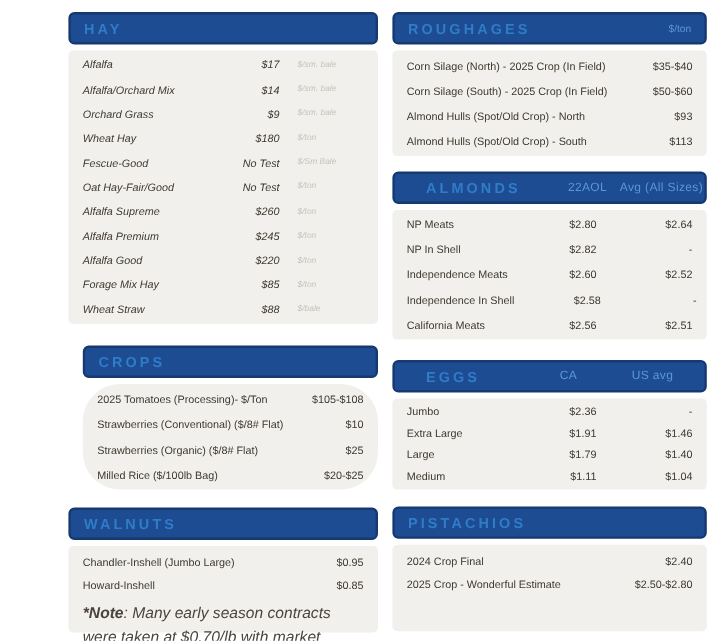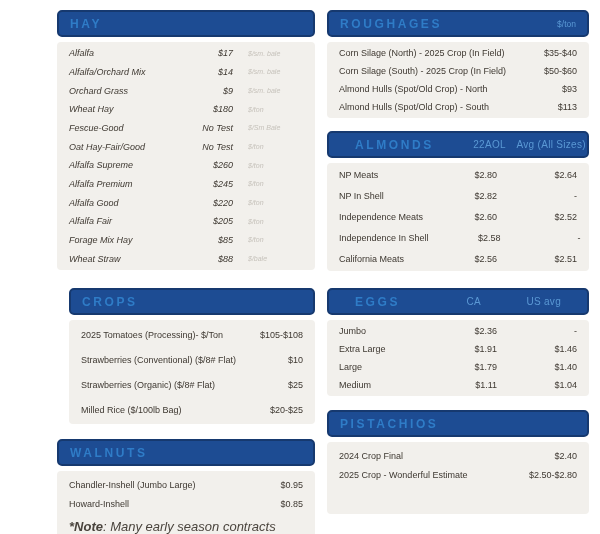--- a/index.html
+++ b/index.html
@@ -29,23 +29,23 @@
   .g-hay .val{text-align:right;}
   .g-hay .unit{color:#c6c2bb;font-size:7px;padding-left:15px;white-space:nowrap;}
   .g-two .name{flex:1;}
   .g-two .val{text-align:right;white-space:nowrap;}
   .g-three{display:grid;grid-template-columns:1fr 72px 80px;align-items:center;}
   .g-three .val{text-align:right;}
   .name{white-space:nowrap;}
 
   
   #hay-body{height:228px;font-style:italic;}
-  #roughages-body{height:76px;padding-left:12px;}
+  #roughages-body{height:88px;padding-left:12px;}
   #almonds-body{height:108px;}
-  #crops-body{height:104px;}
+  #crops-body{height:88px;border-radius:31px;}
   #eggs-body{height:76px;}
   #walnuts-body{height:72px;justify-content:flex-start;padding-top:4px;}
   #pistachios-body{height:72px;justify-content:flex-start;padding-top:4px;}
   #walnuts-body .row,#pistachios-body .row{height:19px;flex:0 0 auto;}
 
   .sec-almonds{margin-top:13px;}
   .sec-crops{margin-top:18px;padding-left:12px;}
   .sec-eggs{margin-top:17px;}
   .sec-walnuts{margin-top:15px;}
   .sec-pistachios{margin-top:14px;}
@@ -104,25 +104,20 @@
             <span class="name">Alfalfa Premium</span>
             <span class="val">$245</span>
             <span class="unit">$/ton</span>
           </div>
         <div class="row g-hay">
             <span class="name">Alfalfa Good</span>
             <span class="val">$220</span>
             <span class="unit">$/ton</span>
           </div>
         <div class="row g-hay">
-            <span class="name">Alfalfa Fair</span>
-            <span class="val">$205</span>
-            <span class="unit">$/ton</span>
-          </div>
-        <div class="row g-hay">
             <span class="name">Forage Mix Hay</span>
             <span class="val">$85</span>
             <span class="unit">$/ton</span>
           </div>
         <div class="row g-hay">
             <span class="name">Wheat Straw</span>
             <span class="val">$88</span>
             <span class="unit">$/bale</span>
           </div>
       </div>

